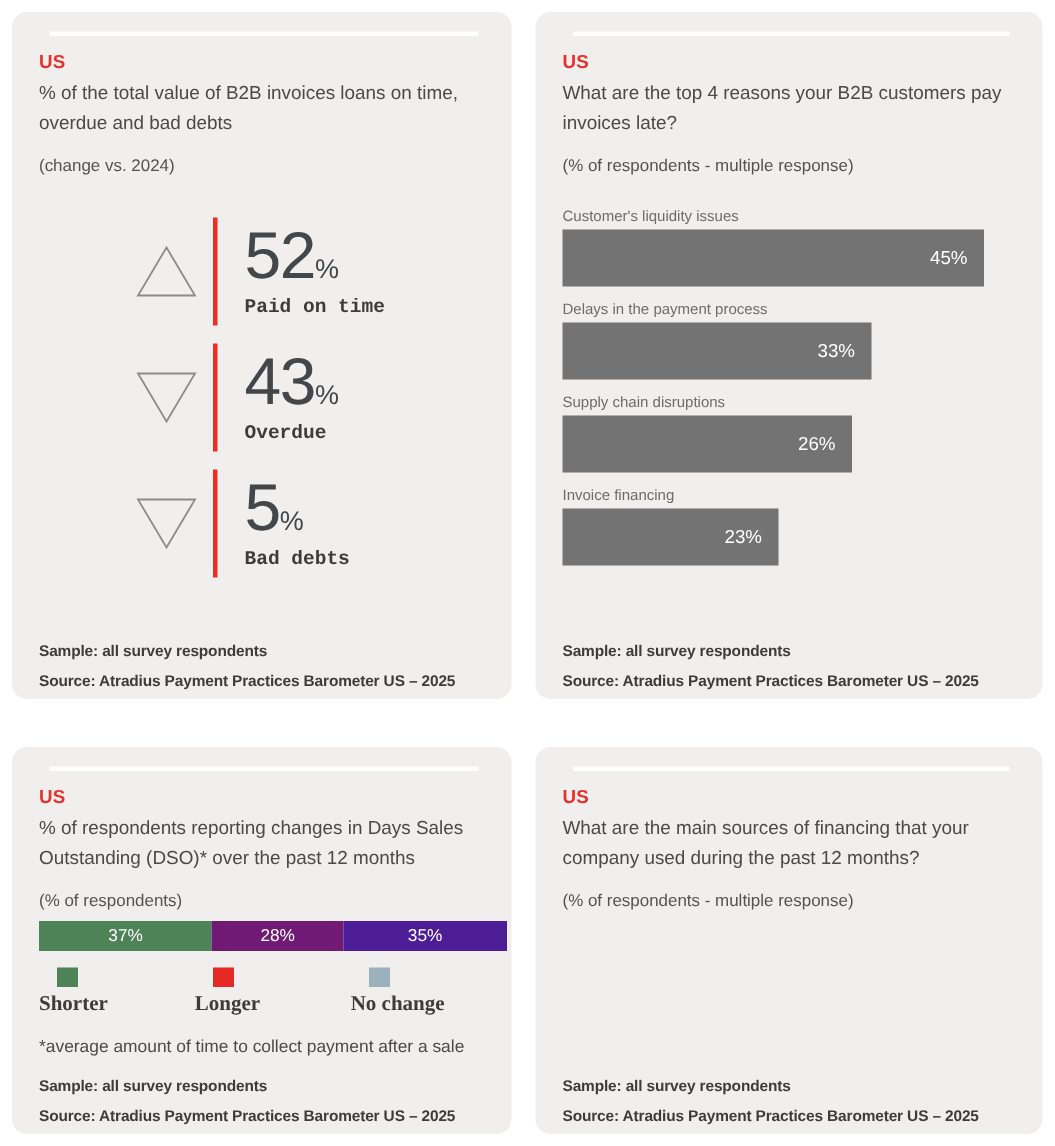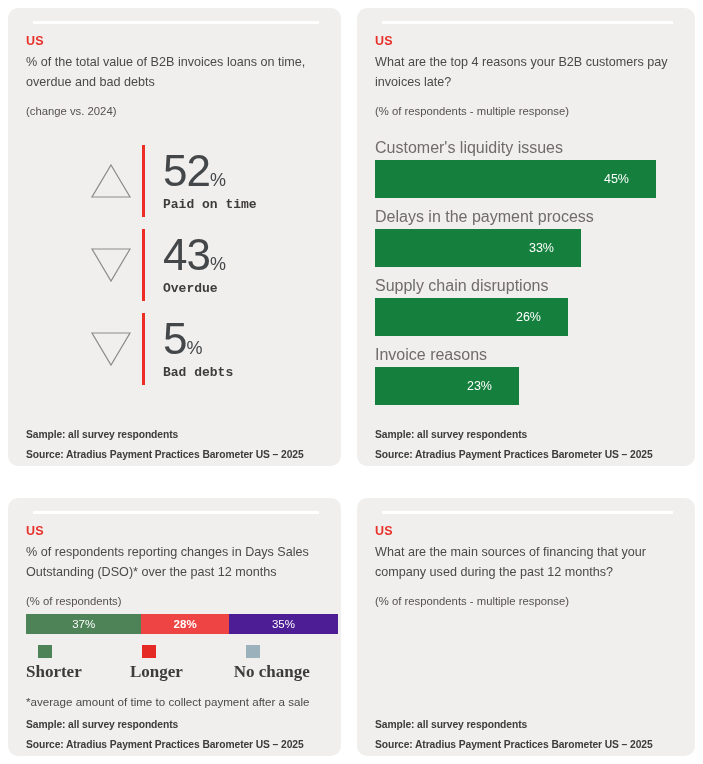--- a/index.html
+++ b/index.html
@@ -114,31 +114,31 @@
     margin-top: 6px;
   }
 
   
   .bars {
     margin: 22px 0 0 2px;
   }
   .bar-group { margin-bottom: 10px; }
   .bar-caption {
     color: #6f6c69;
-    font-size: 16px;
+    font-size: 10px;
     margin-bottom: 3px;
   }
   .bar {
-    background: #15803d;
+    background: #737373;
     height: 38px;
     display: flex;
     align-items: center;
     justify-content: flex-end;
     box-sizing: border-box;
-    padding-right: 27px;
+    padding-right: 11px;
   }
   .bar-value {
     color: #ffffff;
     font-size: 12.5px;
   }
 
   
   .stack {
     display: flex;
     height: 20px;
@@ -161,21 +161,21 @@
     width: 33.3%;
   }
   .legend-swatch {
     width: 14px;
     height: 13px;
     margin-left: 12px;
   }
   .legend-label {
     font-family: "Liberation Serif", serif;
     color: #3e3c3b;
-    font-size: 17px;
+    font-size: 14px;
     font-weight: bold;
     margin-top: 4px;
   }
   .starnote {
     color: #4a4a4a;
     font-size: 11.6px;
     margin: 13px 0 0 2px;
   }
 
   
@@ -288,21 +288,21 @@
         </div>
 
         <div class="bar-group">
           <div class="bar-caption">Supply chain disruptions</div>
           <div class="bar" style="width:193px;">
             <span class="bar-value">26%</span>
           </div>
         </div>
 
         <div class="bar-group">
-          <div class="bar-caption">Invoice reasons</div>
+          <div class="bar-caption">Invoice financing</div>
           <div class="bar" style="width:144px;">
             <span class="bar-value">23%</span>
           </div>
         </div>
 
       </div>
 
       <div class="footer">
         <div>Sample: all survey respondents</div>
         <div>Source: Atradius Payment Practices Barometer US – 2025</div>
@@ -312,21 +312,21 @@
 
   <div class="card" style="left:8px; top:498px; width:333px; height:258px;">
     <div class="card-inner">
       <div class="top-rule"></div>
       <div class="region">US</div>
       <div class="question">% of respondents reporting changes in Days Sales Outstanding (DSO)* over the past 12 months</div>
       <div class="subnote">(% of respondents)</div>
 
       <div class="stack">
         <div class="seg" style="width:37%; background:#4e8257;">37%</div>
-        <div class="seg" style="width:28%; background:#ef4444;font-weight:bold;">28%</div>
+        <div class="seg" style="width:28%; background:#701a75;">28%</div>
         <div class="seg" style="width:35%; background:#4c1d95;">35%</div>
       </div>
 
       <div class="legend">
         <div class="legend-item">
           <div class="legend-swatch" style="background:#4e8257;"></div>
           <div class="legend-label">Shorter</div>
         </div>
         <div class="legend-item">
           <div class="legend-swatch" style="background:#e52a26;"></div>

